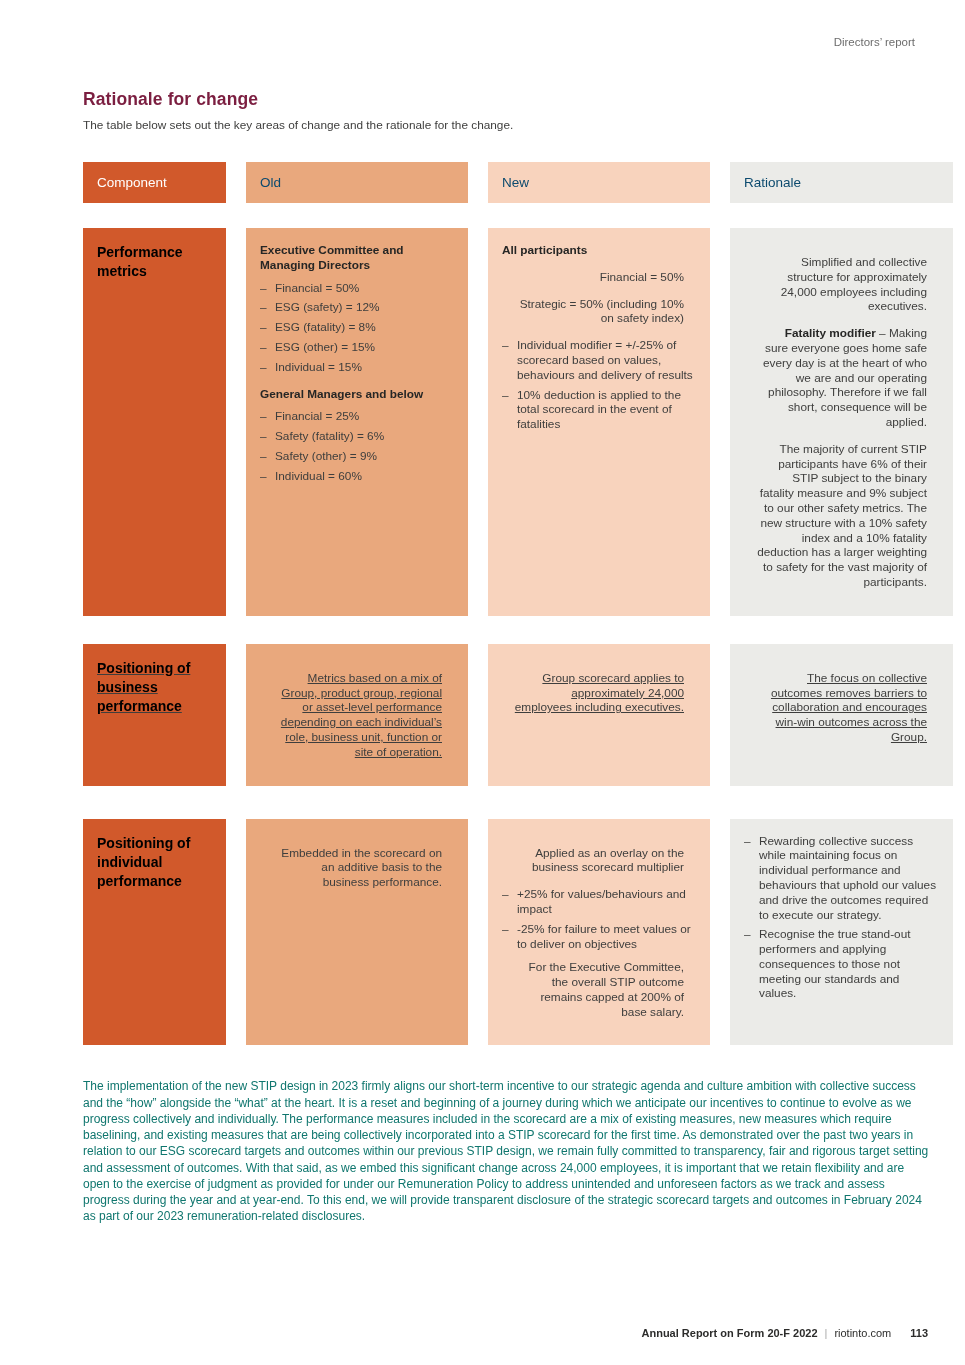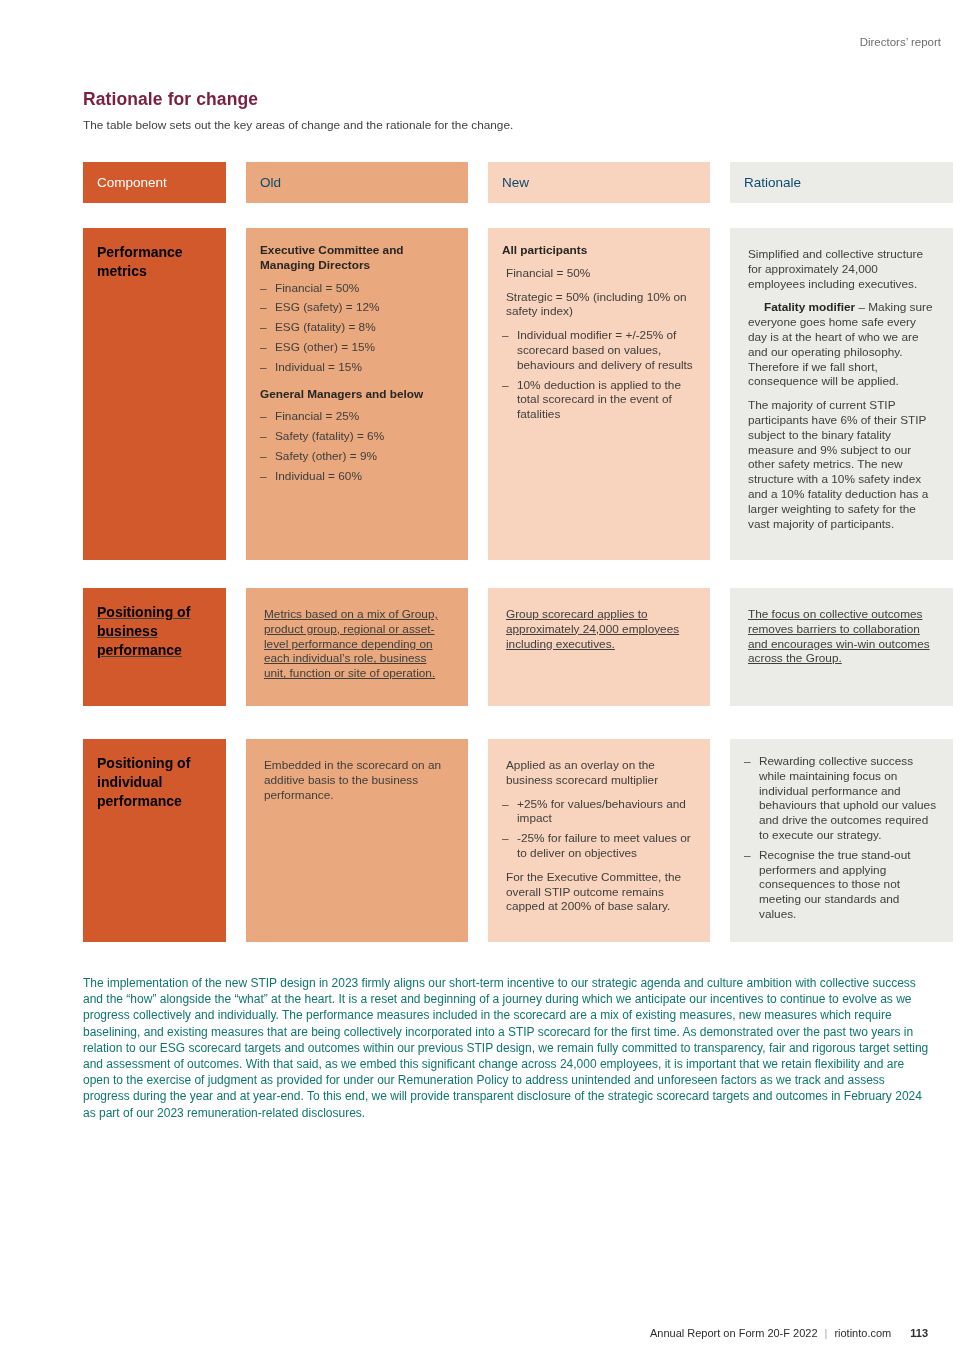--- a/index.html
+++ b/index.html
@@ -3,21 +3,21 @@
 <meta charset="utf-8">
 <style>
   * { margin:0; padding:0; box-sizing:border-box; }
   html,body { background:#ffffff; }
   .page {
     width:965px; height:1365px; position:relative; overflow:hidden;
     background:#ffffff; color:#3e3e3d;
     font-family:"Liberation Sans", sans-serif;
   }
   .header-right {
-    position:absolute; top:36px; right:24px;
+    position:absolute; top:36px; right:50px;
     font-size:11.5px; color:#6d6d6d;
   }
   .content { position:absolute; left:83px; top:88px; width:846px; }
   .title {
     color:var(--title_color,#7b1e40);
     font-size:17.5px; font-weight:bold; line-height:22px; letter-spacing:.1px;
   }
   .subtitle { margin-top:8px; font-size:11.8px; line-height:15px; color:#3e3e3d; }
 
   .grid { display:grid; grid-template-columns:143px 222px 222px 223px; column-gap:20px; }
@@ -33,37 +33,37 @@
   .row3 { margin-top:33px; } .row3 > .cell { min-height:203px; }
 
   .cell { padding:15px 14px 14px 14px; font-size:11.8px; line-height:14.8px; color:#3e3e3d; }
   .c-component { background:var(--component_bg,#d1592b); color:#000000;
     font-size:14px; line-height:19px; font-weight:bold; }
   .c-old { background:var(--old_bg,#e9a87d); }
   .c-new { background:var(--new_bg,#f8d3bd); }
   .c-rationale { background:var(--rationale_bg,#ebebe8); }
 
   .hd { font-weight:bold; color:#262625; margin-bottom:8px; }
-  .cell p { margin:4px; }
+  .cell p { margin:12px;text-align:right; }
   .cell p + p, .cell ul + p, .cell p + ul { margin-top:9px; }
   .cell ul + .hd { margin-top:12px; }
   .b { font-weight:bold; color:#262625;padding-left:16px; }
 
   .dl { list-style:none; }
   .dl li { position:relative; padding-left:15px; margin-bottom:5px; }
   .dl li:last-child { margin-bottom:0; }
   .dl li::before { content:"–"; position:absolute; left:0; top:0; }
 
   .body-para { margin-top:33px; font-size:12px; line-height:16.2px; color:#0f766e; width:846px; }
 
   .footer {
     position:absolute; right:37px; bottom:26px;
     display:flex; align-items:baseline; font-size:11px; color:#2c2c2b;
   }
-  .footer .rep { font-weight:normal; }
+  .footer .rep { font-weight:bold; }
   .footer .bar { margin:0 7px; color:#a9a9a9; font-weight:normal; }
   .footer .num { font-weight:bold; margin-left:19px; }
 </style>
 </head>
 <body>
 
 <div class="page">
 
   <div class="header-right">Directors’ report</div>
 

